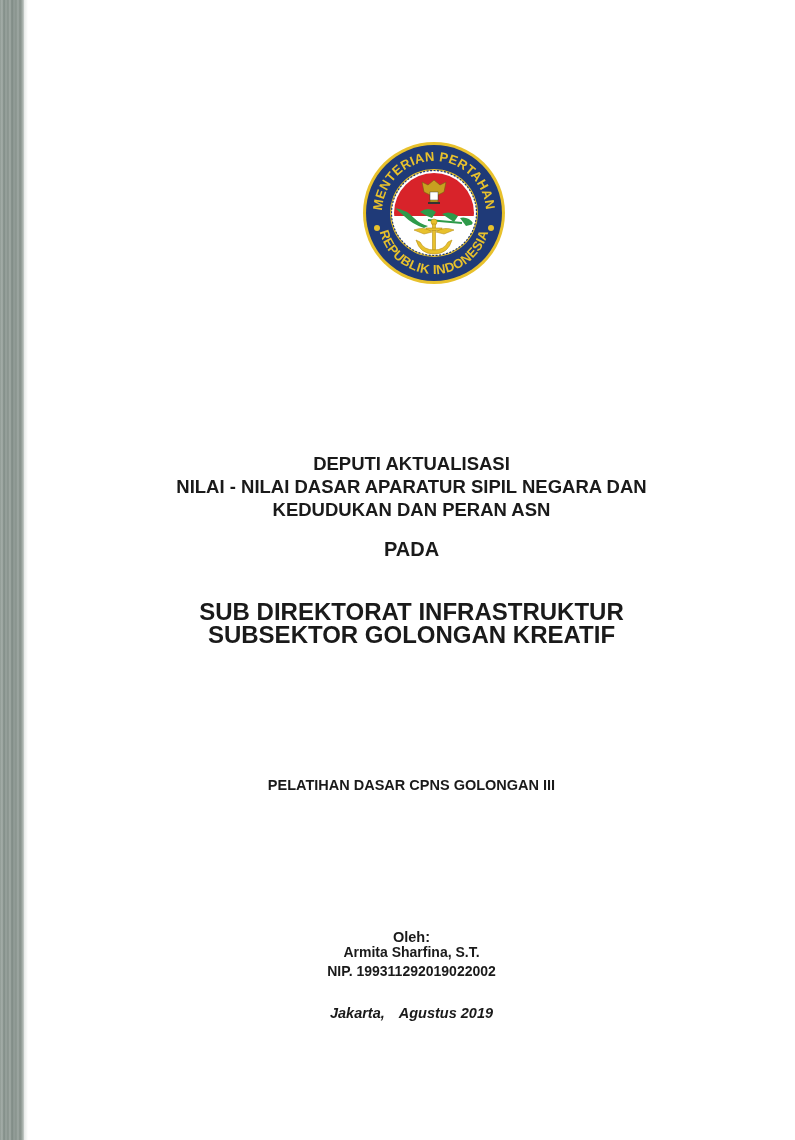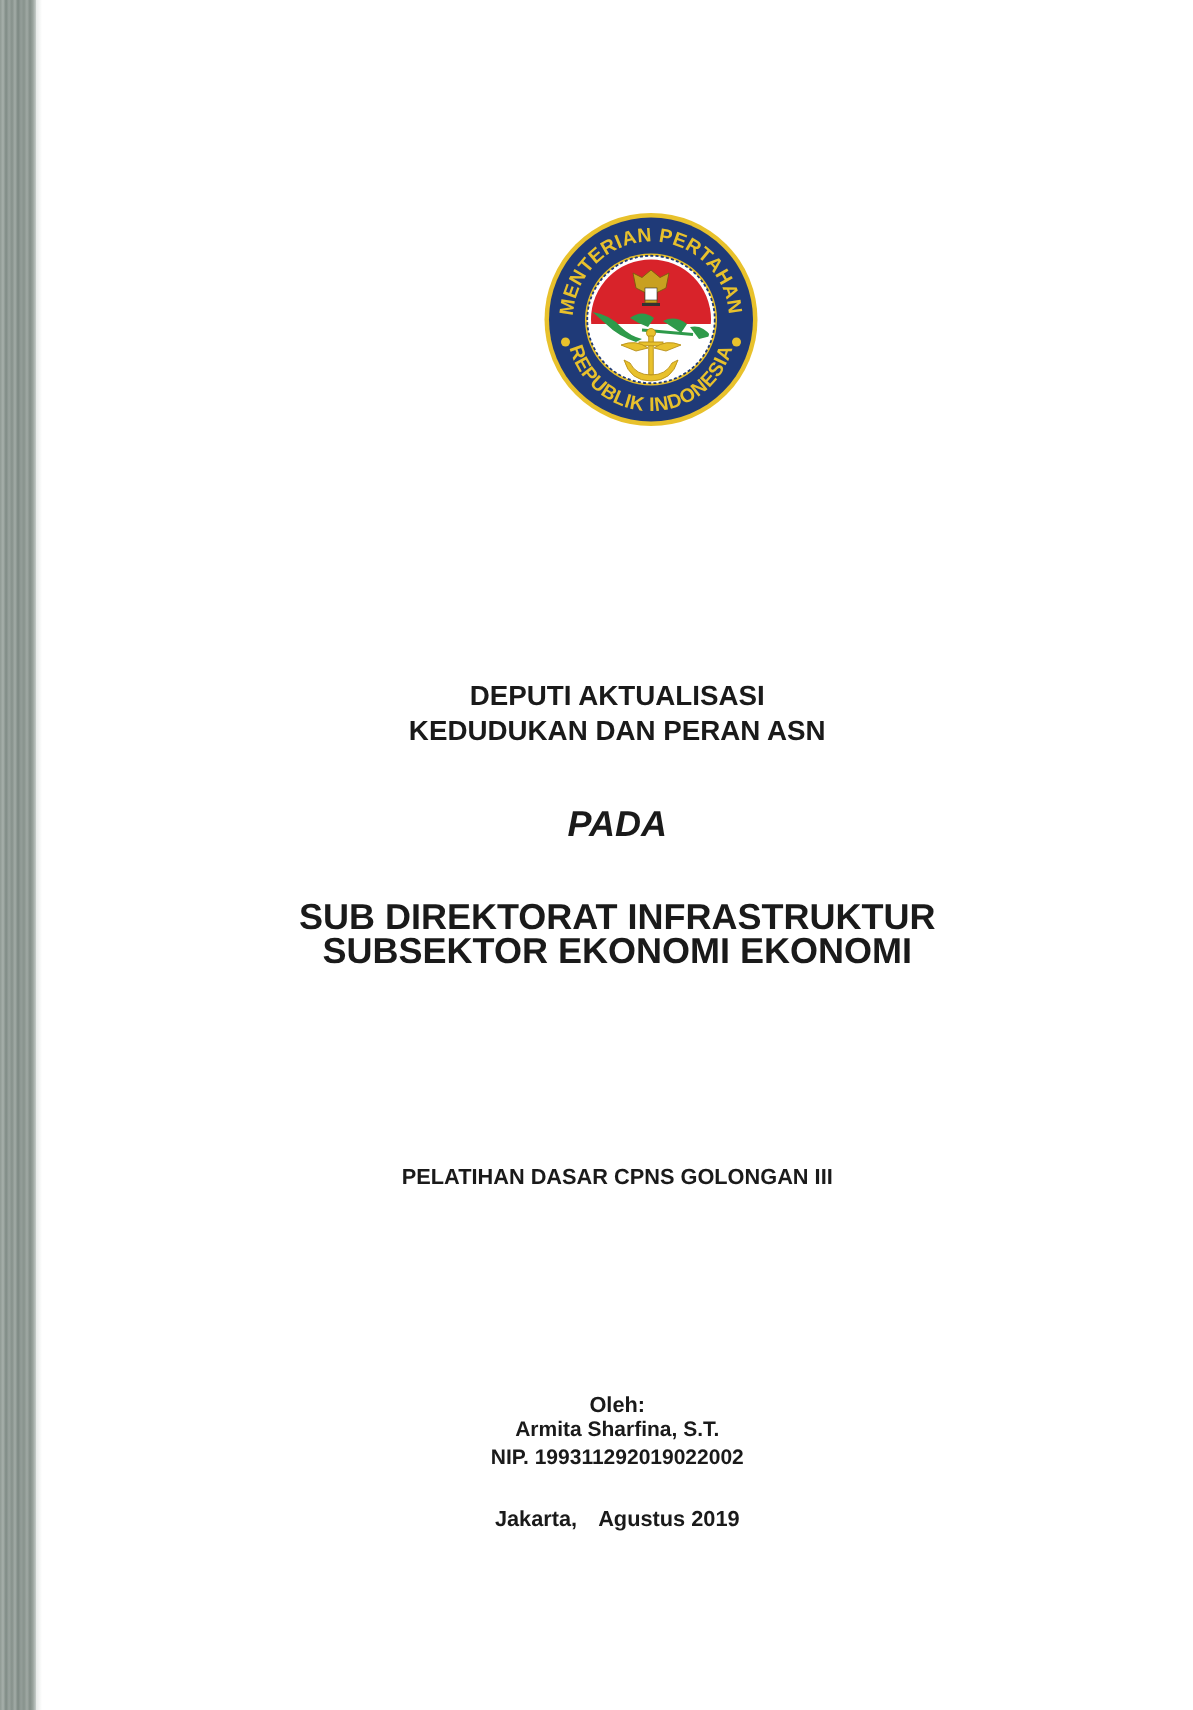--- a/index.html
+++ b/index.html
@@ -60,23 +60,22 @@
       font-size: 13.5px;
       line-height: 18px;
     }
     .title {
       top: 452px;
       font-size: 18.5px;
       line-height: 23px;
     }
     .pada {
       top: 538px;
-      font-size: 24px;
+      font-size: 20px;
       line-height: 23px;
-      font-style: italic;
     }
     .unit {
       top: 600px;
       font-size: 24px;
       line-height: 23px;
     }
     .training {
       top: 776px;
       font-size: 14.5px;
       line-height: 18px;
@@ -91,20 +90,21 @@
       top: 927px;
       font-size: 14px;
       line-height: 19px;
       margin-top: 16px;
     }
     .place-date {
       top: 1004px;
       font-size: 14.5px;
       line-height: 18px;
       word-spacing: 0px;
+      font-style: italic;
     }
     .line { display: block; white-space: nowrap; }
     .gap { display: inline-block; width: 14px; }
   </style>
 </head>
 <body>
 
 <div class="binding-edge"></div>
 <div class="binding-shadow"></div>
 
@@ -150,28 +150,29 @@
       <textPath href="#arcTop" startOffset="50%" text-anchor="middle">KEMENTERIAN PERTAHANAN</textPath>
     </text>
     <text font-family="Liberation Sans, sans-serif" font-weight="bold" font-size="13" fill="#e8c12c" letter-spacing="0.3">
       <textPath href="#arcBottom" startOffset="50%" text-anchor="middle">REPUBLIK INDONESIA</textPath>
     </text>
   </svg>
 
 
   <div class="block title">
     <span class="line">DEPUTI AKTUALISASI</span>
+    <span class="line">NILAI - NILAI DASAR APARATUR SIPIL NEGARA DAN</span>
     <span class="line">KEDUDUKAN DAN PERAN ASN</span>
   </div>
 
   <div class="block pada">PADA</div>
 
   <div class="block unit">
     <span class="line">SUB DIREKTORAT INFRASTRUKTUR</span>
-    <span class="line">SUBSEKTOR EKONOMI EKONOMI</span>
+    <span class="line">SUBSEKTOR GOLONGAN KREATIF</span>
   </div>
 
   <div class="block training">PELATIHAN DASAR CPNS GOLONGAN III</div>
 
   <div class="block by-label">Oleh:</div>
 
   <div class="block author">
     <span class="line">Armita Sharfina, S.T.</span>
     <span class="line">NIP. 199311292019022002</span>
   </div>

